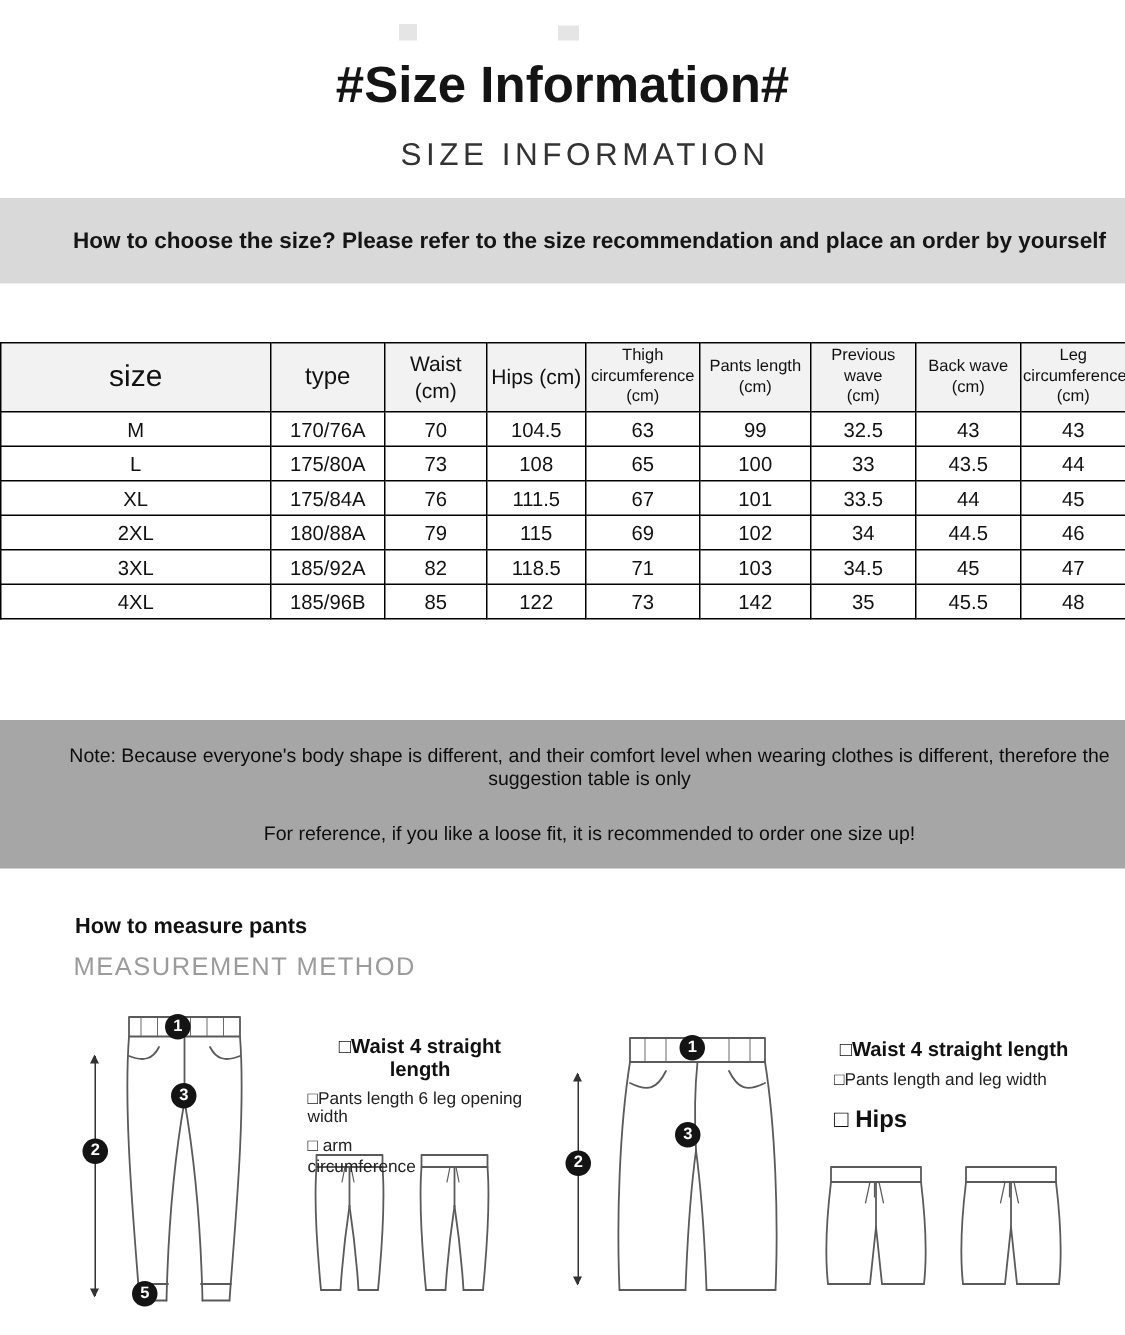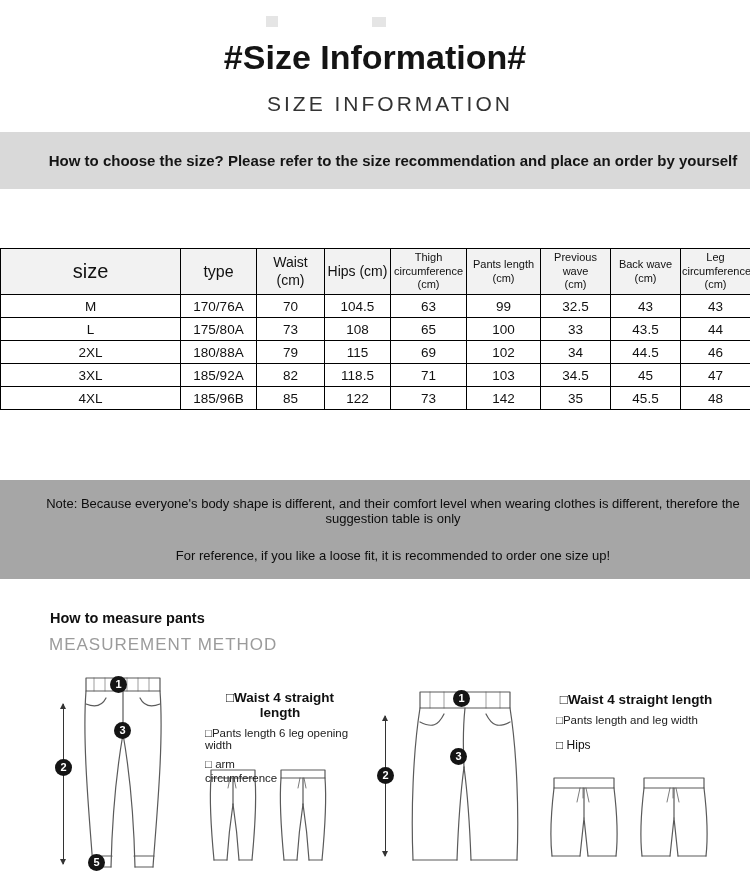--- a/index.html
+++ b/index.html
@@ -23,21 +23,21 @@
     position:absolute; top:80px; left:0; width:750px; text-align:center;
     font-size:21px; font-weight:500; letter-spacing:3px; color:#333;padding-left:30px;
   }
   .banner {
     position:absolute; top:120px; left:0; width:750px; height:57px;
     background:#d9d9d9; display:flex; align-items:center; justify-content:center;
     font-size:15px; font-weight:bold; color:#151515;padding-left:36px;
   }
 
   table.size-table {
-    position:absolute; top:236px; left:0; width:750px;
+    position:absolute; top:216px; left:0; width:750px;
     border-collapse:collapse; table-layout:fixed; background:#fff;padding-left:19px;
   }
   table.size-table th, table.size-table td {
     border:1px solid #000; text-align:center; vertical-align:middle;
     overflow:hidden; padding:0 1px;
   }
   table.size-table th { height:46px; background:#f2f2f2; font-weight:normal; white-space:pre-line; line-height:1.25; }
   table.size-table td { height:23px; font-size:13.5px; background:#fff; }
   th:nth-child(1){ width:180px; font-size:20px; font-weight:600; }
   th:nth-child(2){ width:76px; font-size:16px; }
@@ -87,21 +87,21 @@
   .m-s1 { left:453px; top:678px; }
   .m-s3 { left:450px; top:736px; }
   .m-s2 { left:377px; top:755px; }
 
   .notes { position:absolute; }
   .notes.left-notes  { left:205px; top:678px; width:150px; }
   .notes.right-notes { left:556px; top:680px; width:160px; }
   .notes .n-strong { font-size:13.5px; font-weight:bold; color:#111;text-align:center; }
   .notes .n-small  { font-size:11.5px; color:#222; margin-top:7px; }
   .notes .n-wrap   { font-size:11.5px; color:#222; margin-top:2px; }
-  .notes .n-hips   { font-size:12px; font-weight:normal; color:#111; margin-top:12px; }
+  .notes .n-hips   { font-size:16px; font-weight:bold; color:#111; margin-top:12px; }
 </style>
 </head>
 <body>
 
 <div class="page">
 
   <div class="artifact a1"></div>
   <div class="artifact a2"></div>
 
   <div class="title">#Size Information#</div>
@@ -143,20 +143,31 @@
         <tr>
           <td>L</td>
           <td>175/80A</td>
           <td>73</td>
           <td>108</td>
           <td>65</td>
           <td>100</td>
           <td>33</td>
           <td>43.5</td>
           <td>44</td>
+        </tr>
+        <tr>
+          <td>XL</td>
+          <td>175/84A</td>
+          <td>76</td>
+          <td>111.5</td>
+          <td>67</td>
+          <td>101</td>
+          <td>33.5</td>
+          <td>44</td>
+          <td>45</td>
         </tr>
         <tr>
           <td>2XL</td>
           <td>180/88A</td>
           <td>79</td>
           <td>115</td>
           <td>69</td>
           <td>102</td>
           <td>34</td>
           <td>44.5</td>

